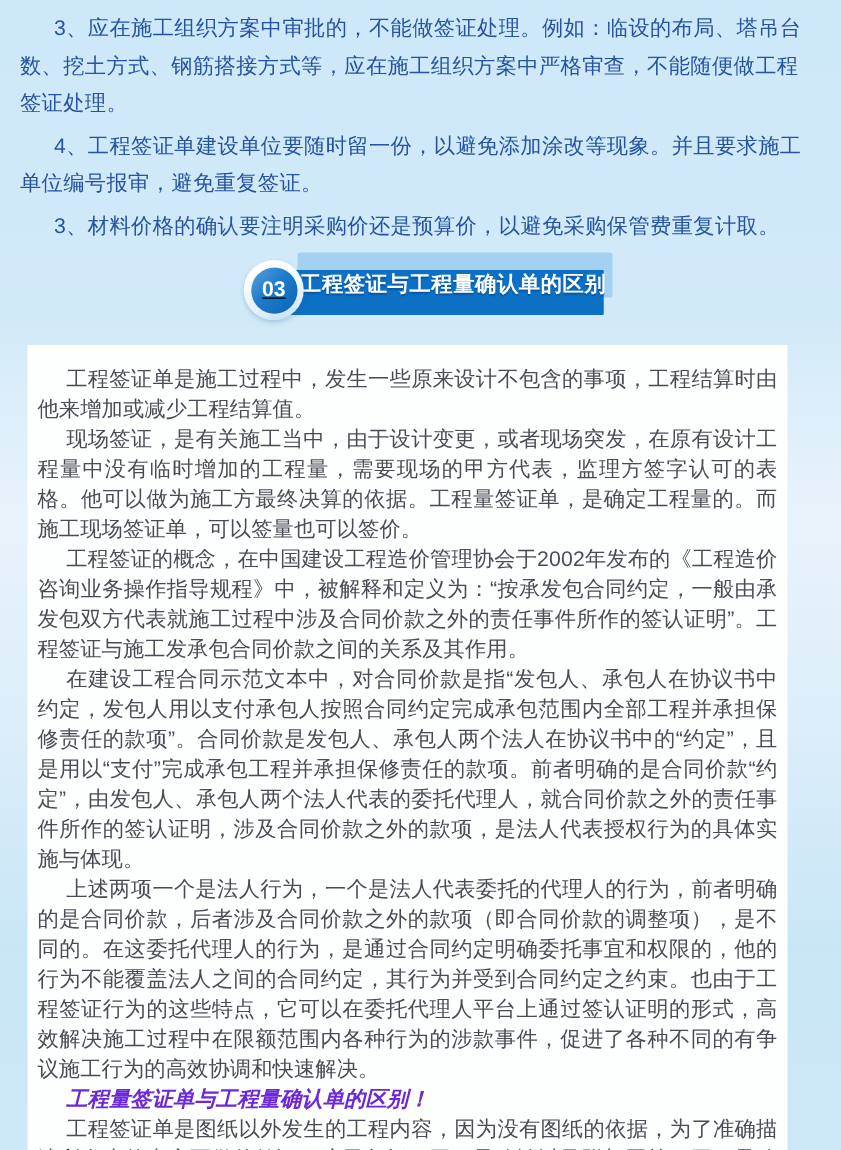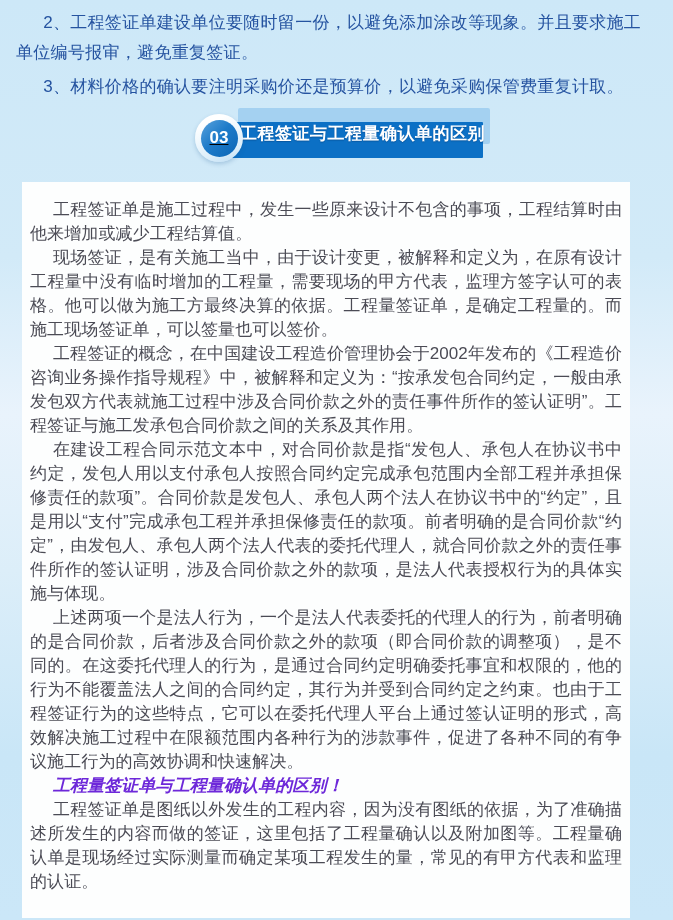--- a/index.html
+++ b/index.html
@@ -57,37 +57,38 @@
     text-indent:1.35em;text-align:justify;letter-spacing:.1px;
   }
   .subheading{font-weight:bold;color:#6d28d9;font-style:italic;}
 </style>
 </head>
 <body>
 
 <div class="page">
 
   <section class="intro">
-    <p>2、工程签证单建设单位要随时留一份，以避免添加涂改等现象。并且要求施工单位编号报审，避免重复签证。</p>
+    <p>3、应在施工组织方案中审批的，不能做签证处理。例如：临设的布局、塔吊台数、挖土方式、钢筋搭接方式等，应在施工组织方案中严格审查，不能随便做工程签证处理。</p>
+    <p>4、工程签证单建设单位要随时留一份，以避免添加涂改等现象。并且要求施工单位编号报审，避免重复签证。</p>
     <p>3、材料价格的确认要注明采购价还是预算价，以避免采购保管费重复计取。</p>
   </section>
 
   <div class="section-header">
     <div class="banner-shadow"></div>
     <div class="banner">
       <span class="banner-title">工程签证与工程量确认单的区别</span>
     </div>
     <div class="badge-circle">
       <span class="badge-inner">03</span>
     </div>
   </div>
 
   <article class="card">
     <p class="para">工程签证单是施工过程中，发生一些原来设计不包含的事项，工程结算时由他来增加或减少工程结算值。</p>
-    <p class="para">现场签证，是有关施工当中，由于设计变更，被解释和定义为，在原有设计工程量中没有临时增加的工程量，需要现场的甲方代表，监理方签字认可的表格。他可以做为施工方最终决算的依据。工程量签证单，是确定工程量的。而施工现场签证单，可以签量也可以签价。</p>
+    <p class="para">现场签证，是有关施工当中，由于设计变更，或者现场突发，在原有设计工程量中没有临时增加的工程量，需要现场的甲方代表，监理方签字认可的表格。他可以做为施工方最终决算的依据。工程量签证单，是确定工程量的。而施工现场签证单，可以签量也可以签价。</p>
     <p class="para">工程签证的概念，在中国建设工程造价管理协会于2002年发布的《工程造价咨询业务操作指导规程》中，被解释和定义为：“按承发包合同约定，一般由承发包双方代表就施工过程中涉及合同价款之外的责任事件所作的签认证明”。工程签证与施工发承包合同价款之间的关系及其作用。</p>
     <p class="para">在建设工程合同示范文本中，对合同价款是指“发包人、承包人在协议书中约定，发包人用以支付承包人按照合同约定完成承包范围内全部工程并承担保修责任的款项”。合同价款是发包人、承包人两个法人在协议书中的“约定”，且是用以“支付”完成承包工程并承担保修责任的款项。前者明确的是合同价款“约定”，由发包人、承包人两个法人代表的委托代理人，就合同价款之外的责任事件所作的签认证明，涉及合同价款之外的款项，是法人代表授权行为的具体实施与体现。</p>
     <p class="para">上述两项一个是法人行为，一个是法人代表委托的代理人的行为，前者明确的是合同价款，后者涉及合同价款之外的款项（即合同价款的调整项），是不同的。在这委托代理人的行为，是通过合同约定明确委托事宜和权限的，他的行为不能覆盖法人之间的合同约定，其行为并受到合同约定之约束。也由于工程签证行为的这些特点，它可以在委托代理人平台上通过签认证明的形式，高效解决施工过程中在限额范围内各种行为的涉款事件，促进了各种不同的有争议施工行为的高效协调和快速解决。</p>
     <p class="para subheading">工程量签证单与工程量确认单的区别！</p>
     <p class="para">工程签证单是图纸以外发生的工程内容，因为没有图纸的依据，为了准确描述所发生的内容而做的签证，这里包括了工程量确认以及附加图等。工程量确认单是现场经过实际测量而确定某项工程发生的量，常见的有甲方代表和监理的认证。</p>
   </article>
 
 </div>
 
 </body></html>

